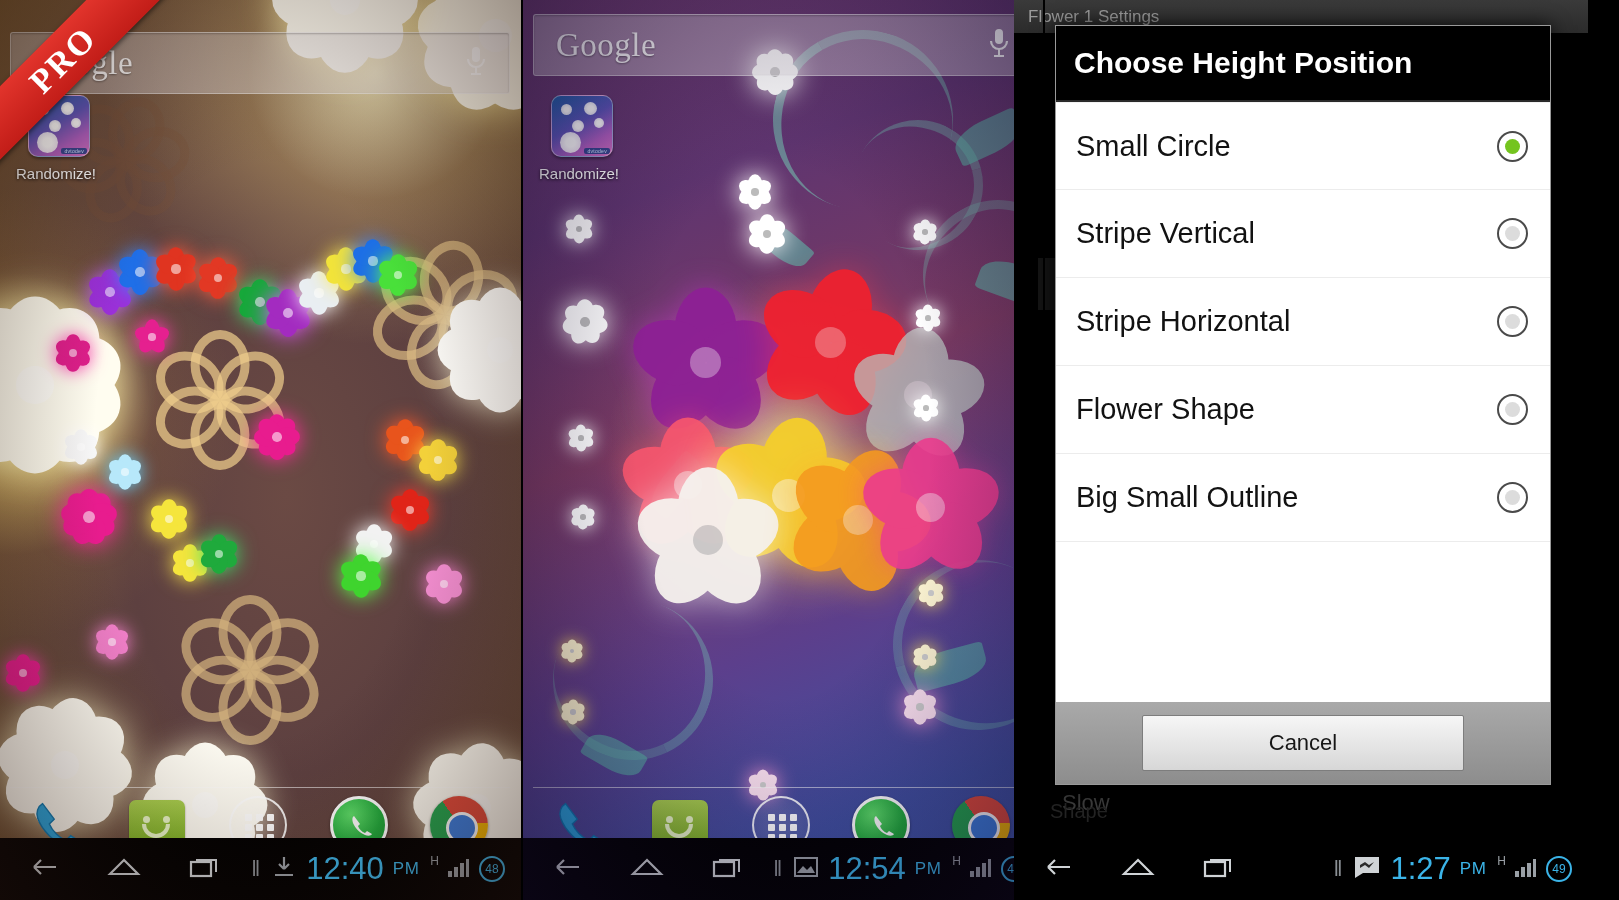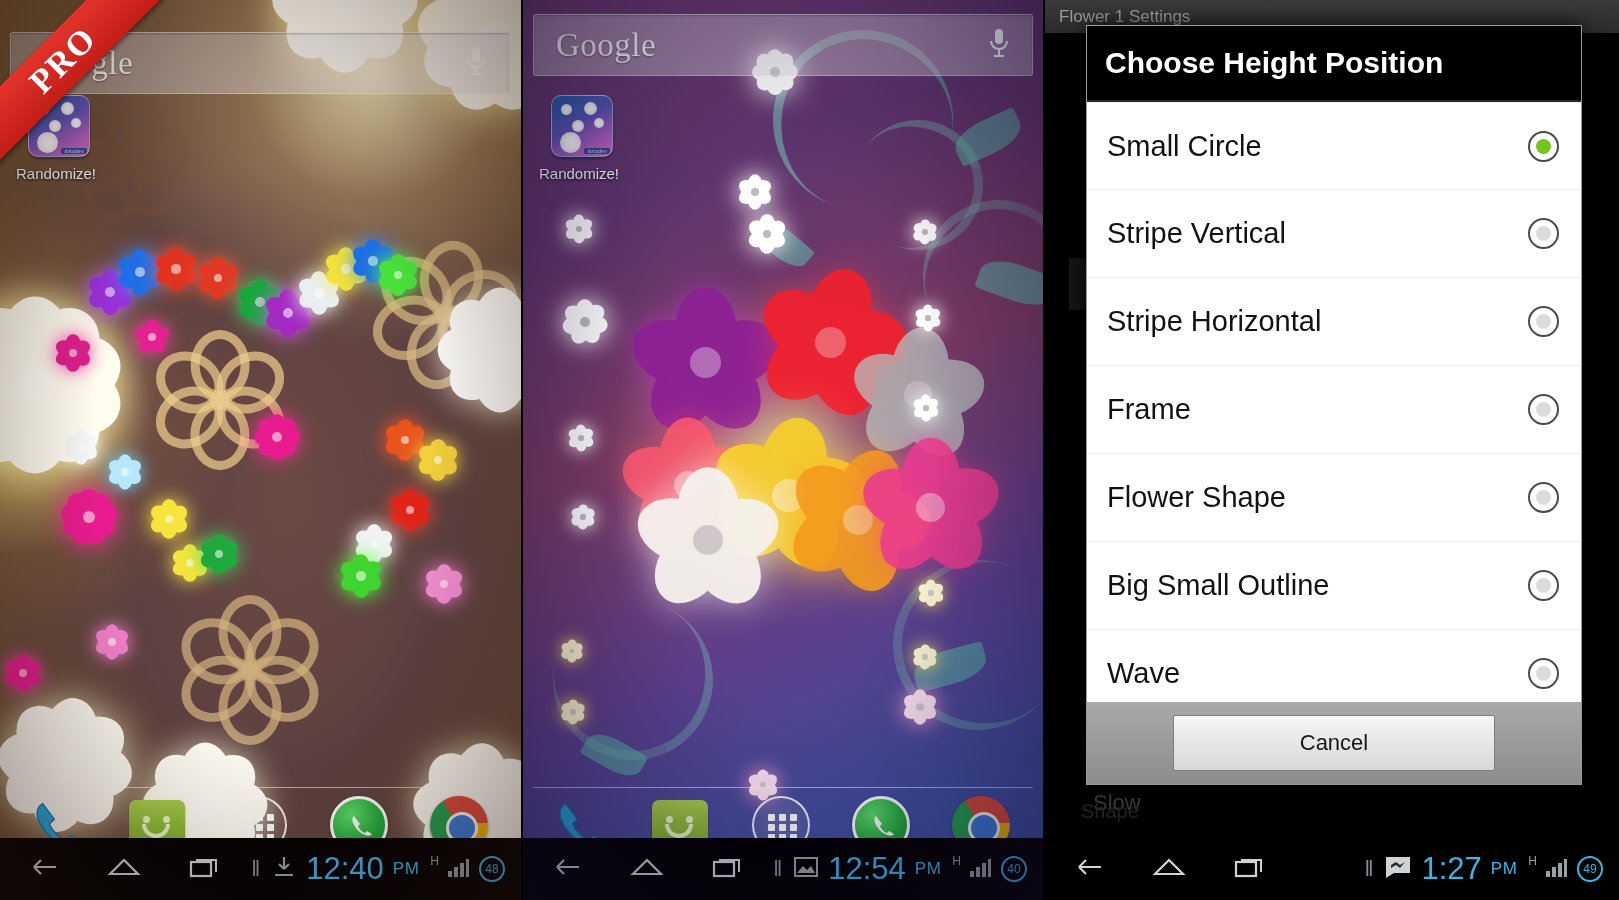--- a/index.html
+++ b/index.html
@@ -4,21 +4,21 @@
 <style>
   * { margin:0; padding:0; box-sizing:border-box; }
   html,body { width:1619px; height:900px; background:#000; overflow:hidden;
               font-family:"Liberation Sans", sans-serif; }
   .stage { position:relative; width:1619px; height:900px; background:#000; }
 
   
   .panel { position:absolute; top:0; height:900px; overflow:hidden; }
   #panel-1 { left:0;    width:521px; }
   #panel-2 { left:523px; width:520px; }
-  #panel-3 { left:1045px; width:574px; background:#000; }
+  #panel-3 { left:1014px; width:574px; background:#000; }
 
   
   .wp1 {
     position:absolute; inset:0;
     background:
       radial-gradient(circle at 2% 46%, rgba(255,236,150,.95) 0%, rgba(255,220,110,.55) 9%, rgba(190,140,60,.15) 20%, rgba(0,0,0,0) 32%),
       radial-gradient(circle at 72% 8%, rgba(255,248,200,.85) 0%, rgba(230,200,120,.35) 14%, rgba(0,0,0,0) 30%),
       radial-gradient(ellipse at 55% 55%, #6b4a44 0%, #5d4040 40%, #6a4d3c 70%, #7a5a30 100%),
       linear-gradient(140deg,#8a6a2a 0%, #6b4a3a 35%, #5a3f3f 65%, #7a5a33 100%);
   }
@@ -994,43 +994,31 @@
               <i></i>
             </span>
           </div>
           <div class="dlg-row">
             <span class="dlg-label">Stripe Horizontal</span>
             <span class="radio">
               <i></i>
             </span>
           </div>
           <div class="dlg-row">
-            <span class="dlg-label">Frame</span>
-            <span class="radio">
-              <i></i>
-            </span>
-          </div>
-          <div class="dlg-row">
             <span class="dlg-label">Flower Shape</span>
             <span class="radio">
               <i></i>
             </span>
           </div>
           <div class="dlg-row">
             <span class="dlg-label">Big Small Outline</span>
             <span class="radio">
               <i></i>
             </span>
           </div>
-          <div class="dlg-row">
-            <span class="dlg-label">Wave</span>
-            <span class="radio">
-              <i></i>
-            </span>
-          </div>
         </div>
       <div class="dlg-footer">
         <button class="cancel-btn">Cancel</button>
       </div>
     </div>
 
     <div class="netspd" style="right:8px;bottom:44px;">
       <span>D:0KB/s</span>
       <span>U:0KB/s</span>
     </div>

